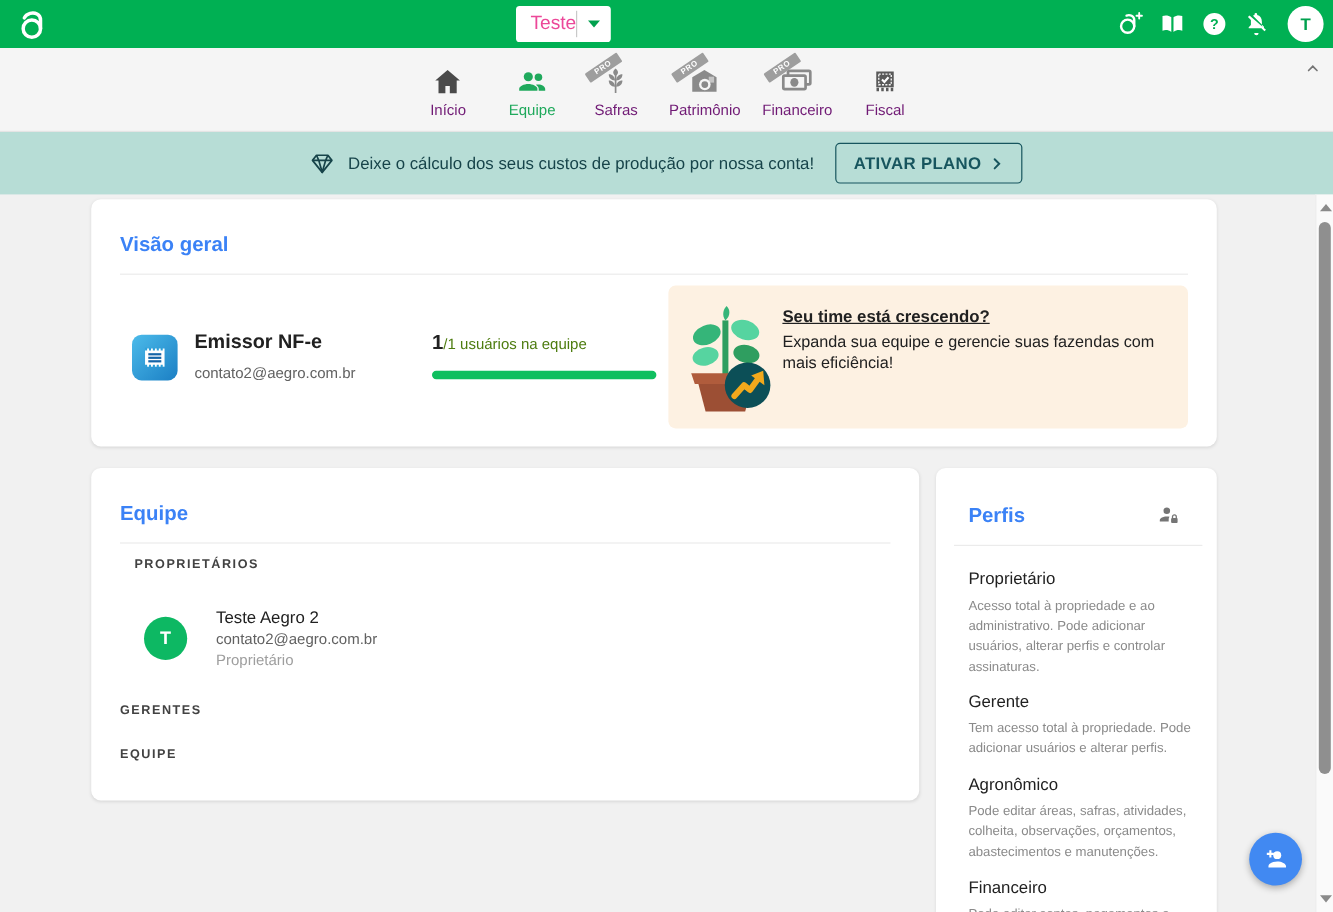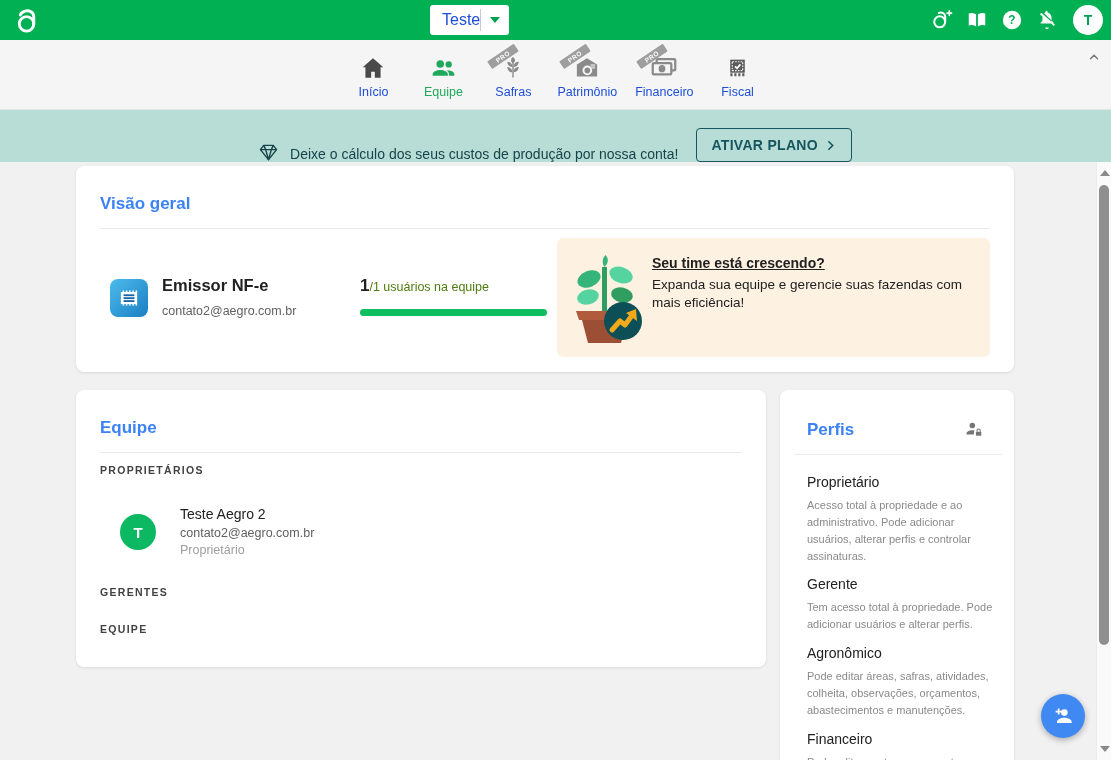--- a/index.html
+++ b/index.html
@@ -5,42 +5,42 @@
   * { margin:0; padding:0; box-sizing:border-box; }
   html,body { width:1111px; height:760px; }
   body { font-family:"Liberation Sans", sans-serif; background:#f1f1f1; overflow:hidden; }
   .screen { position:relative; width:1111px; height:760px; overflow:hidden; background:#f1f1f1; }
 
   
   .topbar { position:relative; height:40px; background:#00b053; display:flex; align-items:center; }
   .logo { margin-left:14px; }
   .farm-selector { position:absolute; left:430px; top:5px; height:30px; background:#fff; border-radius:3px;
     display:flex; align-items:center; padding:0 9px 0 12px; cursor:pointer; }
-  .farm-selector .farm-name { color:#1d4ed8; font-size:16px; }
+  .farm-selector .farm-name { color:#ec4899; font-size:16px; }
   .farm-selector .sel-divider { width:1px; height:22px; background:#c9c9c9; margin-right:9px; }
   .caret-down { width:0; height:0; border-left:5px solid transparent; border-right:5px solid transparent; border-top:6px solid #00a14e; }
   .topbar-icons { position:absolute; right:8px; top:0; height:40px; display:flex; align-items:center; gap:13px; }
   .tb-icon { width:22px; height:22px; display:flex; align-items:center; justify-content:center; cursor:pointer; }
   .avatar-top { width:30px; height:30px; border-radius:50%; background:#fff; color:#00a14e; font-weight:bold; font-size:14px;
     display:flex; align-items:center; justify-content:center; cursor:pointer; margin-left:2px; }
 
   
   .navbar { position:relative; height:70px; background:#f5f5f5; border-bottom:1px solid #e4e4e4;
     display:flex; align-items:flex-start; justify-content:center; }
   .tabs { display:flex; gap:8px; padding-top:9px; }
   .tab { min-width:62px; padding:0 5px; display:flex; flex-direction:column; align-items:center; cursor:pointer; }
   .tab-iconwrap { position:relative; height:32px; display:flex; align-items:flex-end; justify-content:center; }
-  .tab-label { font-size:12.5px; color:#1d4ed8; margin-top:4px; }
+  .tab-label { font-size:12.5px; color:#701a75; margin-top:4px; }
   .tab.active .tab-label { color:#1fa95c; }
   .pro-ribbon { position:absolute; left:-14px; top:3px; transform:rotate(-34deg); background:#9e9e9e; color:#fff;
     font-size:6.5px; font-weight:bold; letter-spacing:.5px; padding:1px 8px; border-radius:1px; }
   .nav-collapse { position:absolute; right:10px; top:10px; cursor:pointer; }
 
   
-  .banner { height:52px; background:#b7ddd6; display:flex; align-items:flex-end; justify-content:center; }
+  .banner { height:52px; background:#b7ddd6; display:flex; align-items:center; justify-content:center; }
   .banner-text { font-size:14px; color:#17444a; margin:0 18px 0 12px; }
   .banner-btn { display:flex; align-items:center; gap:6px; background:transparent; border:1px solid #17555e; border-radius:4px;
     color:#17555e; font-weight:bold; font-size:14px; letter-spacing:.3px; padding:8px 14px; cursor:pointer;
     font-family:"Liberation Sans", sans-serif; }
 
   
   .content { position:relative; height:598px; overflow:hidden; }
   .card { position:absolute; background:#fff; border-radius:8px; box-shadow:0 1px 3px rgba(0,0,0,.10); }
   .card-title { font-size:17px; color:#3b82f6; }
   .divider { position:absolute; height:1px; background:#ebebeb; }
@@ -64,21 +64,21 @@
   .promo-text { position:absolute; left:95px; top:38px; width:340px; font-size:13.5px; line-height:18px; color:#212121; }
   .promo-btn { position:absolute; left:95px; top:77px; width:322px; height:30px; background:transparent;
     border:1px solid #e6d3b8; border-radius:4px; color:#00a65a; font-weight:bold; font-size:12px; letter-spacing:.3px;
     cursor:pointer; font-family:"Liberation Sans", sans-serif; }
 
   
   .card.team { left:76px; top:228px; width:690px; height:277px; }
   .team .card-title { position:absolute; left:24px; top:28px; }
   .team .divider { left:24px; right:24px; top:62px; }
   .section-label { position:absolute; left:24px; font-size:10.5px; font-weight:bold; letter-spacing:1.3px; color:#424242; }
-  .sec-0 { top:74px; } .sec-1 { top:196px; } .sec-2 { top:233px; }
+  .sec-0 { top:74px;margin-left:12px; } .sec-1 { top:196px; } .sec-2 { top:233px; }
   .member { position:absolute; left:44px; top:116px; display:flex; cursor:pointer; }
   .member-avatar { width:36px; height:36px; border-radius:50%; background:#0db863; color:#fff; font-weight:bold; font-size:15px;
     display:flex; align-items:center; justify-content:center; margin:8px 24px 0 0; }
   .member-name { font-size:14px; color:#212121; }
   .member-email { font-size:12.5px; color:#616161; margin-top:4px; }
   .member-role { font-size:12.5px; color:#9e9e9e; margin-top:3px; }
 
   
   .card.profiles { left:780px; top:228px; width:234px; height:560px; }
   .profiles .card-title { position:absolute; left:27px; top:30px; }

